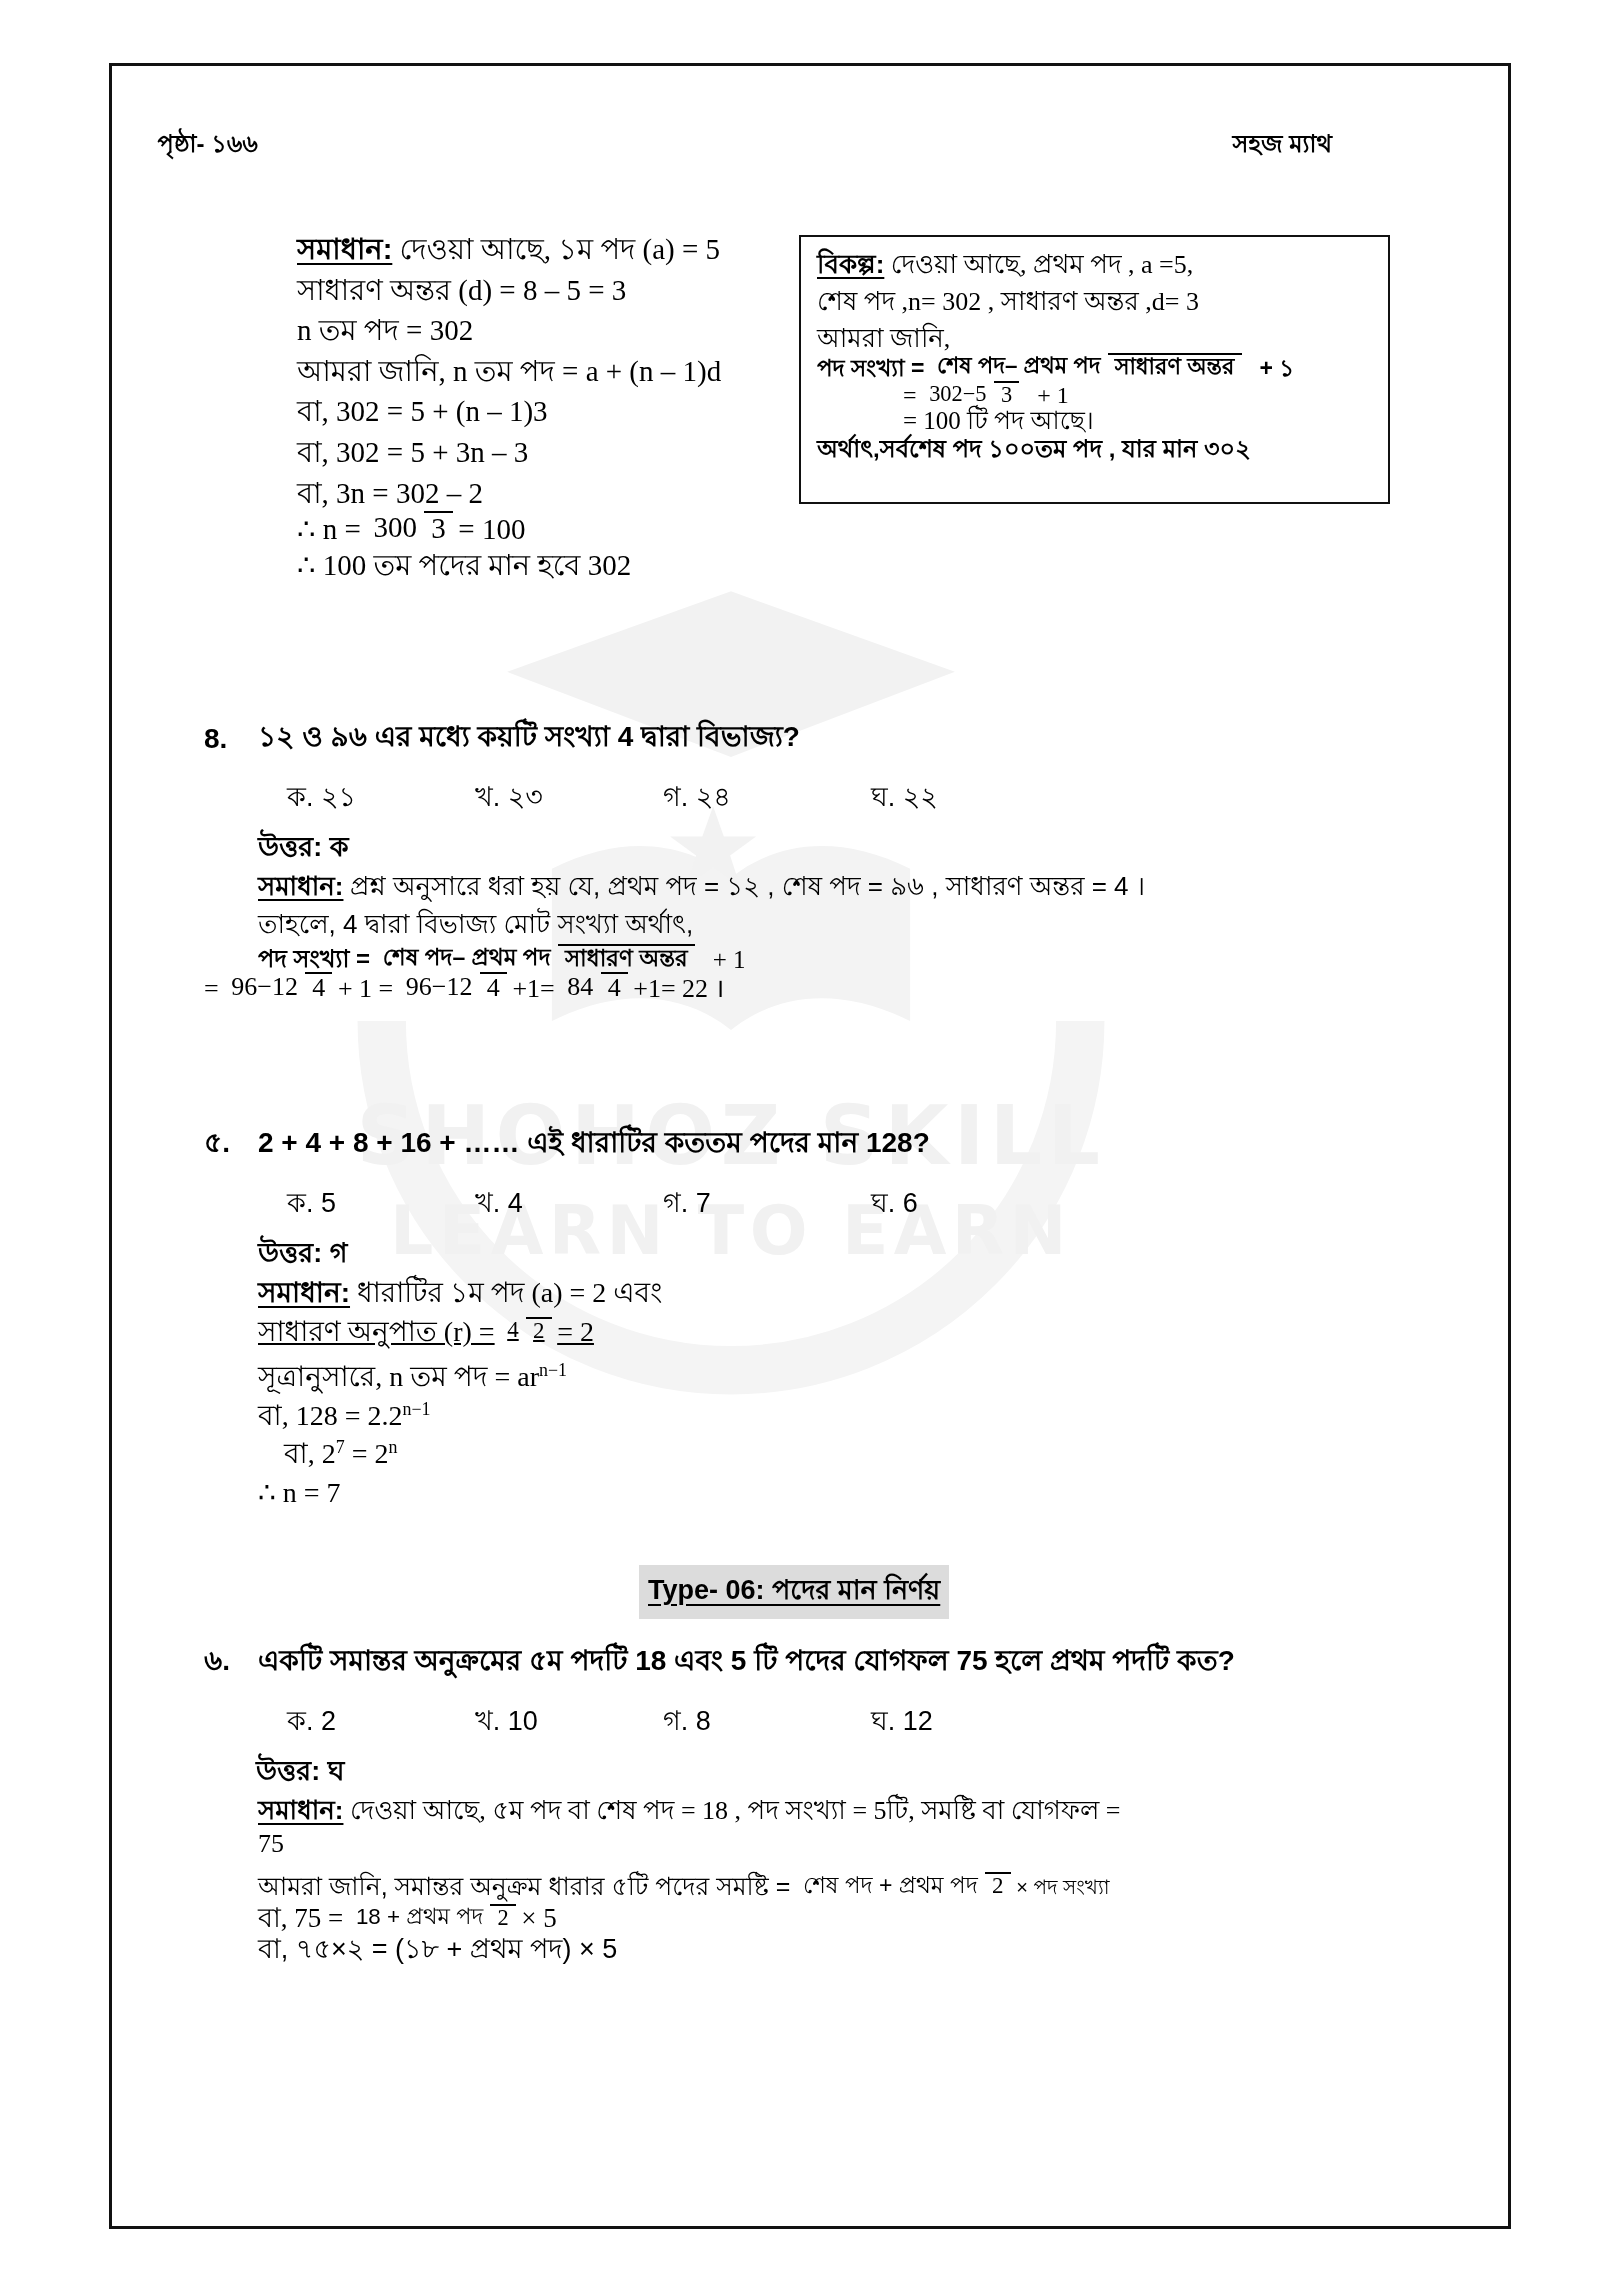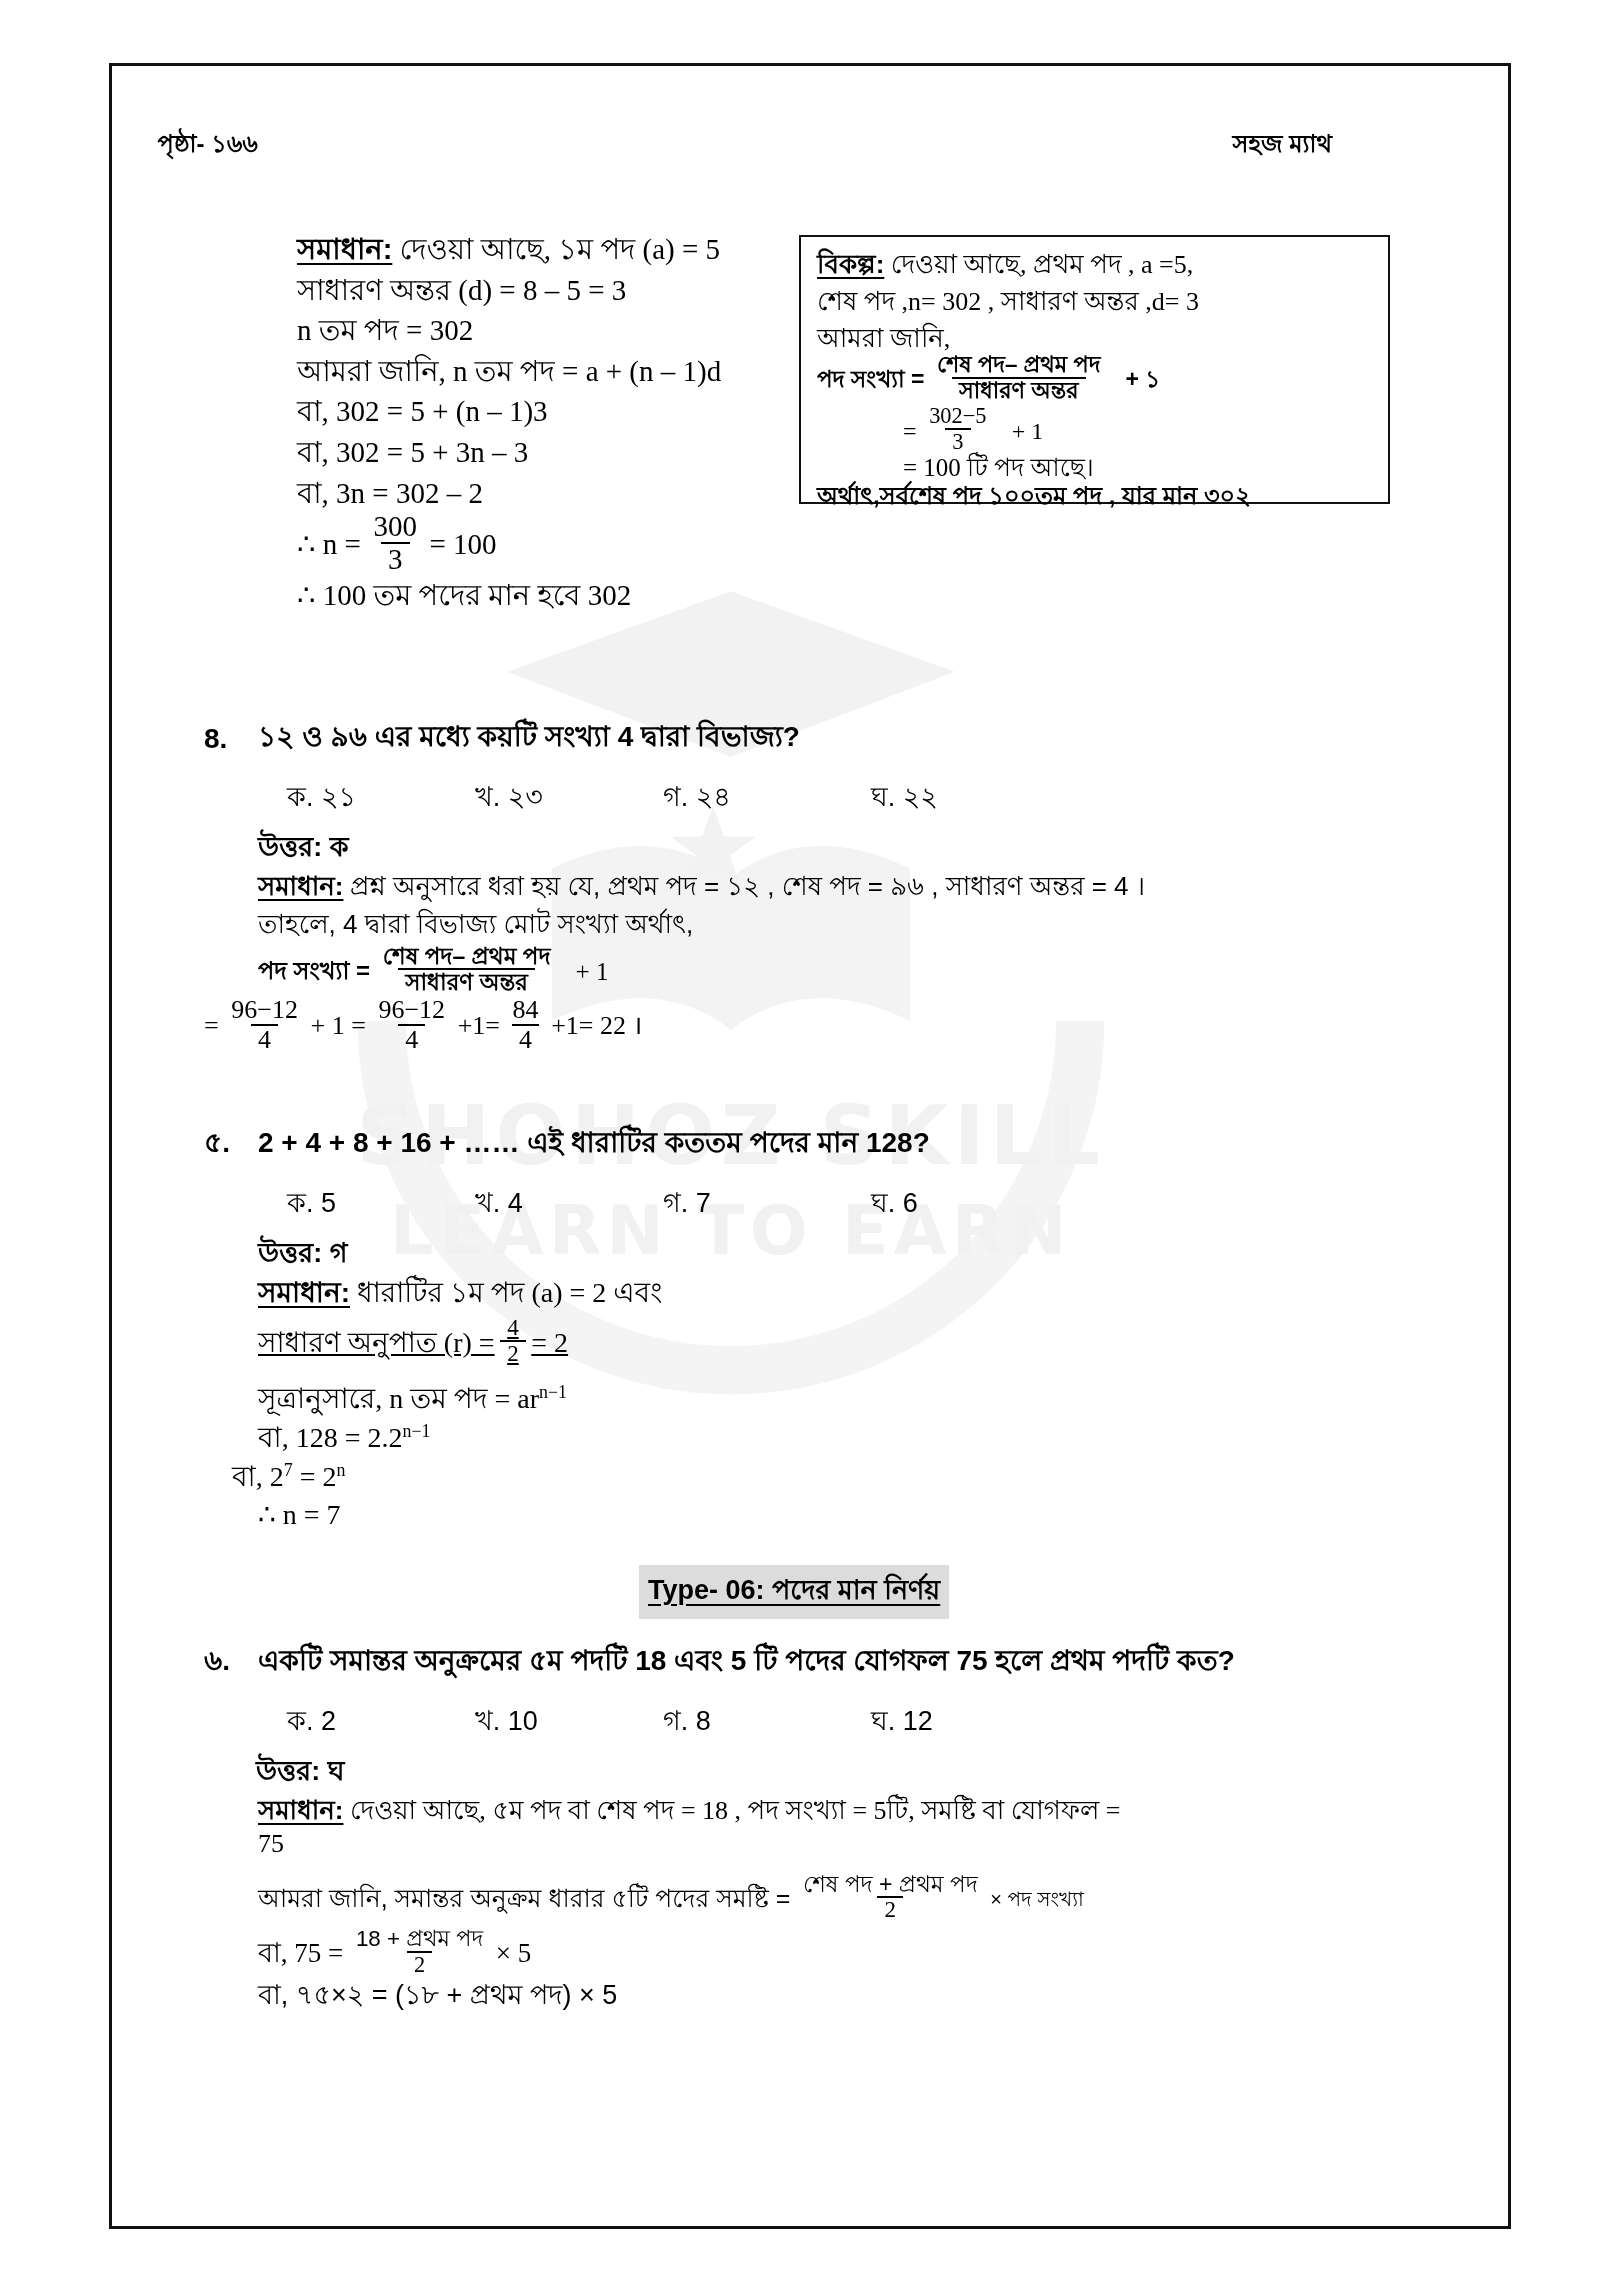--- a/index.html
+++ b/index.html
@@ -76,21 +76,21 @@
     font-family: "Liberation Sans", sans-serif;
     font-weight: 700;
     text-decoration: underline;
     text-underline-offset: 3.6px;
   }
   .bold-bn { font-family:"Liberation Sans", sans-serif; font-weight:700; }
 
   
   .frac {
     display: inline-flex;
-    flex-direction: column;
+    flex-direction: row;
     align-items: center;
     vertical-align: middle;
     margin: 0 5.4px;
     position: relative;
     top: -1.8px;
   }
   .frac .num { padding: 0 7.2px; line-height: 1.05; }
   .frac .den { padding: 0 7.2px; line-height: 1.05; border-top: 2.2px solid #000; }
 
   sup { font-size: 0.64em; vertical-align: super; line-height: 0; }
@@ -288,21 +288,21 @@
         <span class="den" style="font-size:23px;">2</span>
       </span>
       <span class="mt">=  2</span>
     </div>
     <div class="line mt" style="margin-left:54px; font-size:28px; margin-bottom:10.7px;">
       <span>সূত্রানুসারে, n তম পদ = ar</span><sup>n−1</sup>
     </div>
     <div class="line mt" style="margin-left:54px; font-size:28px; margin-bottom:10.7px;">
       <span>বা, 128 = 2.2</span><sup>n−1</sup>
     </div>
-    <div class="line mt" style="margin-left:28px; font-size:28px; margin-bottom:10.7px;">
+    <div class="line mt" style="margin-left:80px; font-size:28px; margin-bottom:10.7px;">
       <span>বা, 2</span><sup>7</sup><span> = 2</span><sup>n</sup>
     </div>
     <div class="line mt" style="margin-left:54px; font-size:28px;">∴ n = 7</div>
   </div>
 
   <div class="abs" id="type-header">
     <span class="th-inner">Type- 06: পদের মান নির্ণয়</span>
   </div>
 
   <div class="abs" style="left:204px; top:1639px;">

